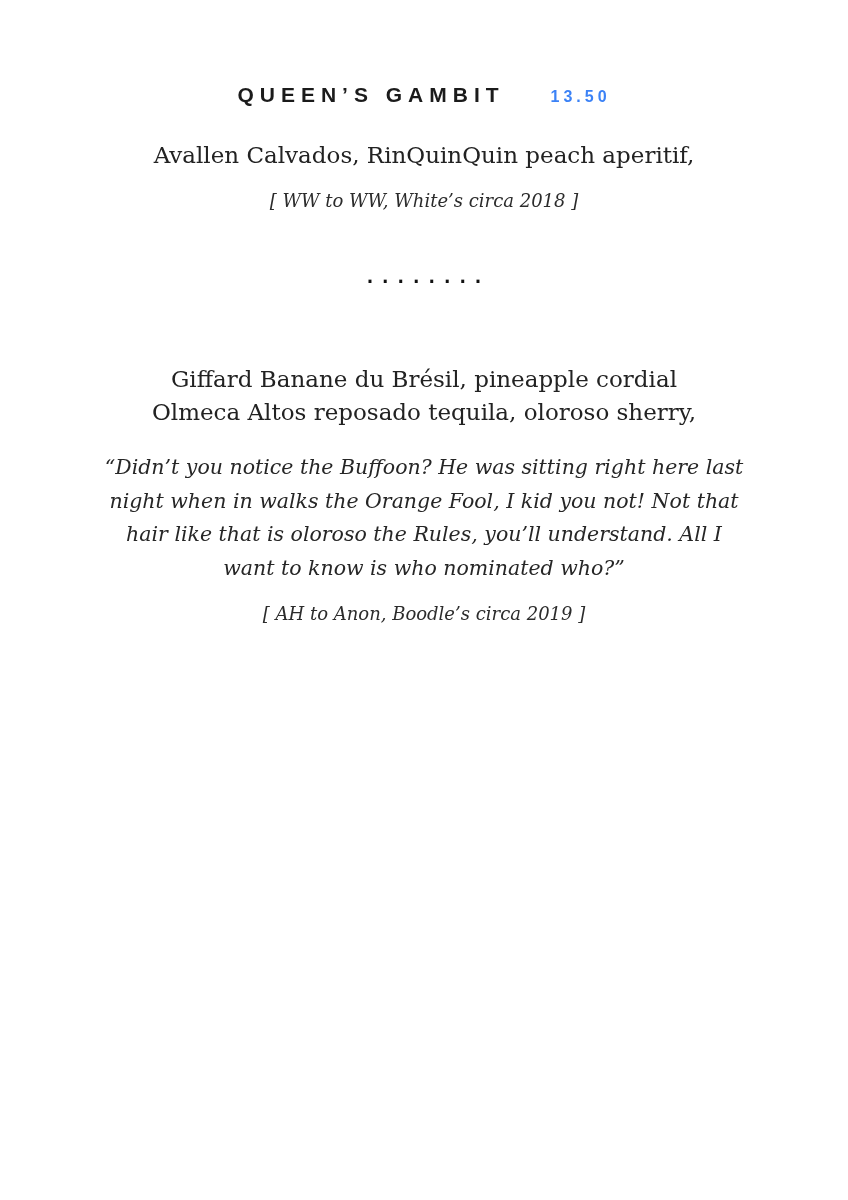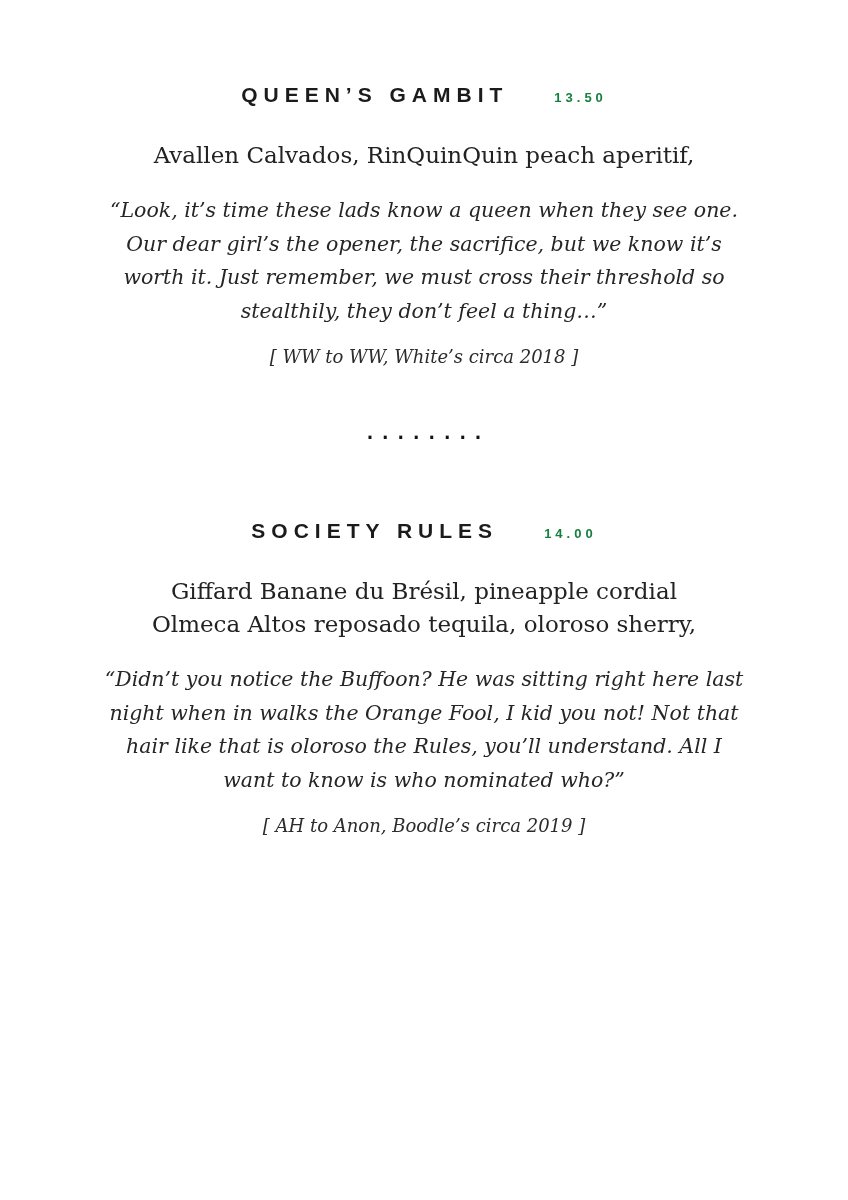--- a/index.html
+++ b/index.html
@@ -36,24 +36,24 @@
   .item-name {
     font-family: "Liberation Sans", "DejaVu Sans", sans-serif;
     font-size: 21px;
     font-weight: 600;
     letter-spacing: 6px;
     color: #1b1b1b;
     white-space: nowrap;
   }
   .item-price {
     font-family: "Liberation Sans", "DejaVu Sans", sans-serif;
-    font-size: 13px;
+    font-size: 16px;
     font-weight: 600;
     letter-spacing: 4px;
-    color: #15803d;
+    color: #3b82f6;
     white-space: nowrap;
   }
   .ingredients {
     margin: 26px auto 0 auto;
     max-width: 600px;
     font-size: 23px;
     line-height: 33px;
     color: #222222;
   }
   .quote {
@@ -87,31 +87,26 @@
 <div class="page">
 
   <section class="menu-item">
     <div class="title-row">
       <span class="item-name">QUEEN’S GAMBIT</span>
       <span class="item-price">13.50</span>
     </div>
     <div class="ingredients">
       <div>Avallen Calvados, RinQuinQuin peach aperitif,</div>
     </div>
-    <div class="quote">“Look, it’s time these lads know a queen when they see one. Our dear girl’s the opener, the sacrifice, but we know it’s worth it. Just remember, we must cross their threshold so stealthily, they don’t feel a thing…”</div>
     <div class="attribution">[ WW to WW, White’s circa 2018 ]</div>
   </section>
 
   <div class="dots-separator">........</div>
 
   <section class="menu-item">
-    <div class="title-row">
-      <span class="item-name">SOCIETY RULES</span>
-      <span class="item-price">14.00</span>
-    </div>
     <div class="ingredients">
       <div>Giffard Banane du Brésil, pineapple cordial</div>
       <div>Olmeca Altos reposado tequila, oloroso sherry,</div>
     </div>
     <div class="quote">“Didn’t you notice the Buffoon? He was sitting right here last night when in walks the Orange Fool, I kid you not! Not that hair like that is oloroso the Rules, you’ll understand. All I want to know is who nominated who?”</div>
     <div class="attribution">[ AH to Anon, Boodle’s circa 2019 ]</div>
   </section>
 
 </div>
 

